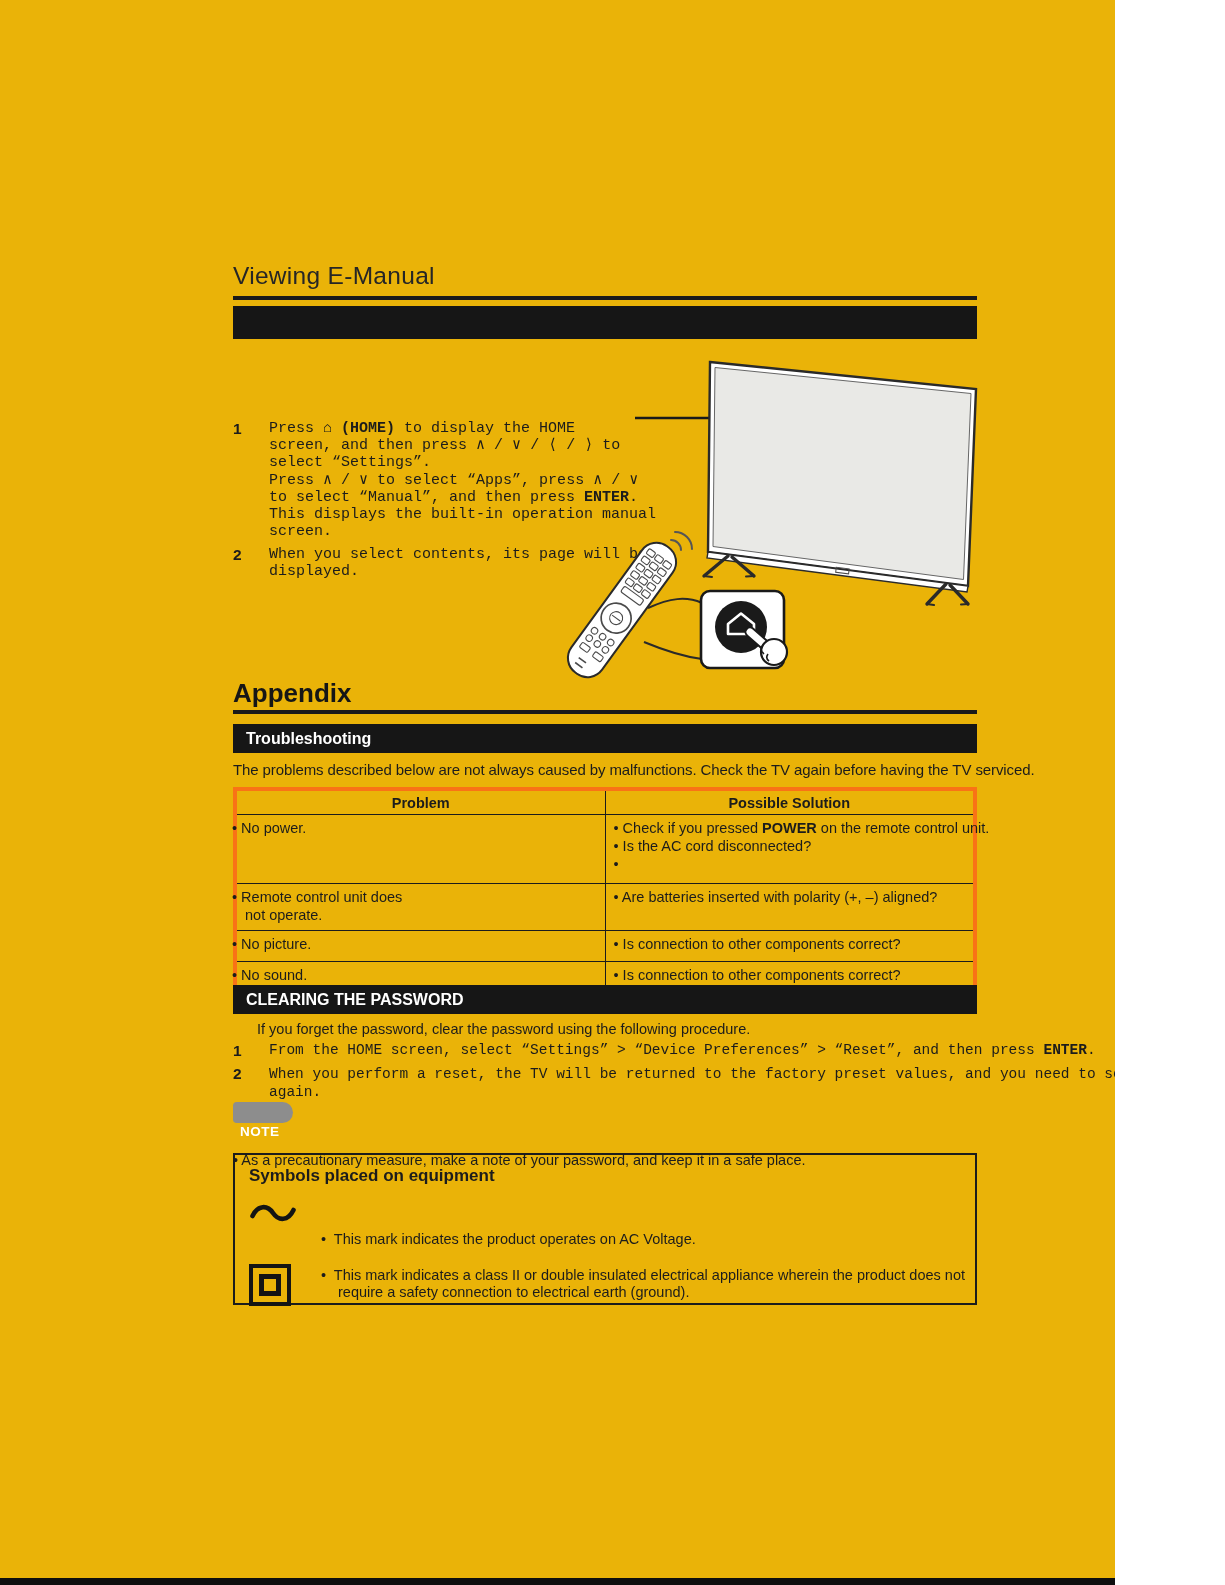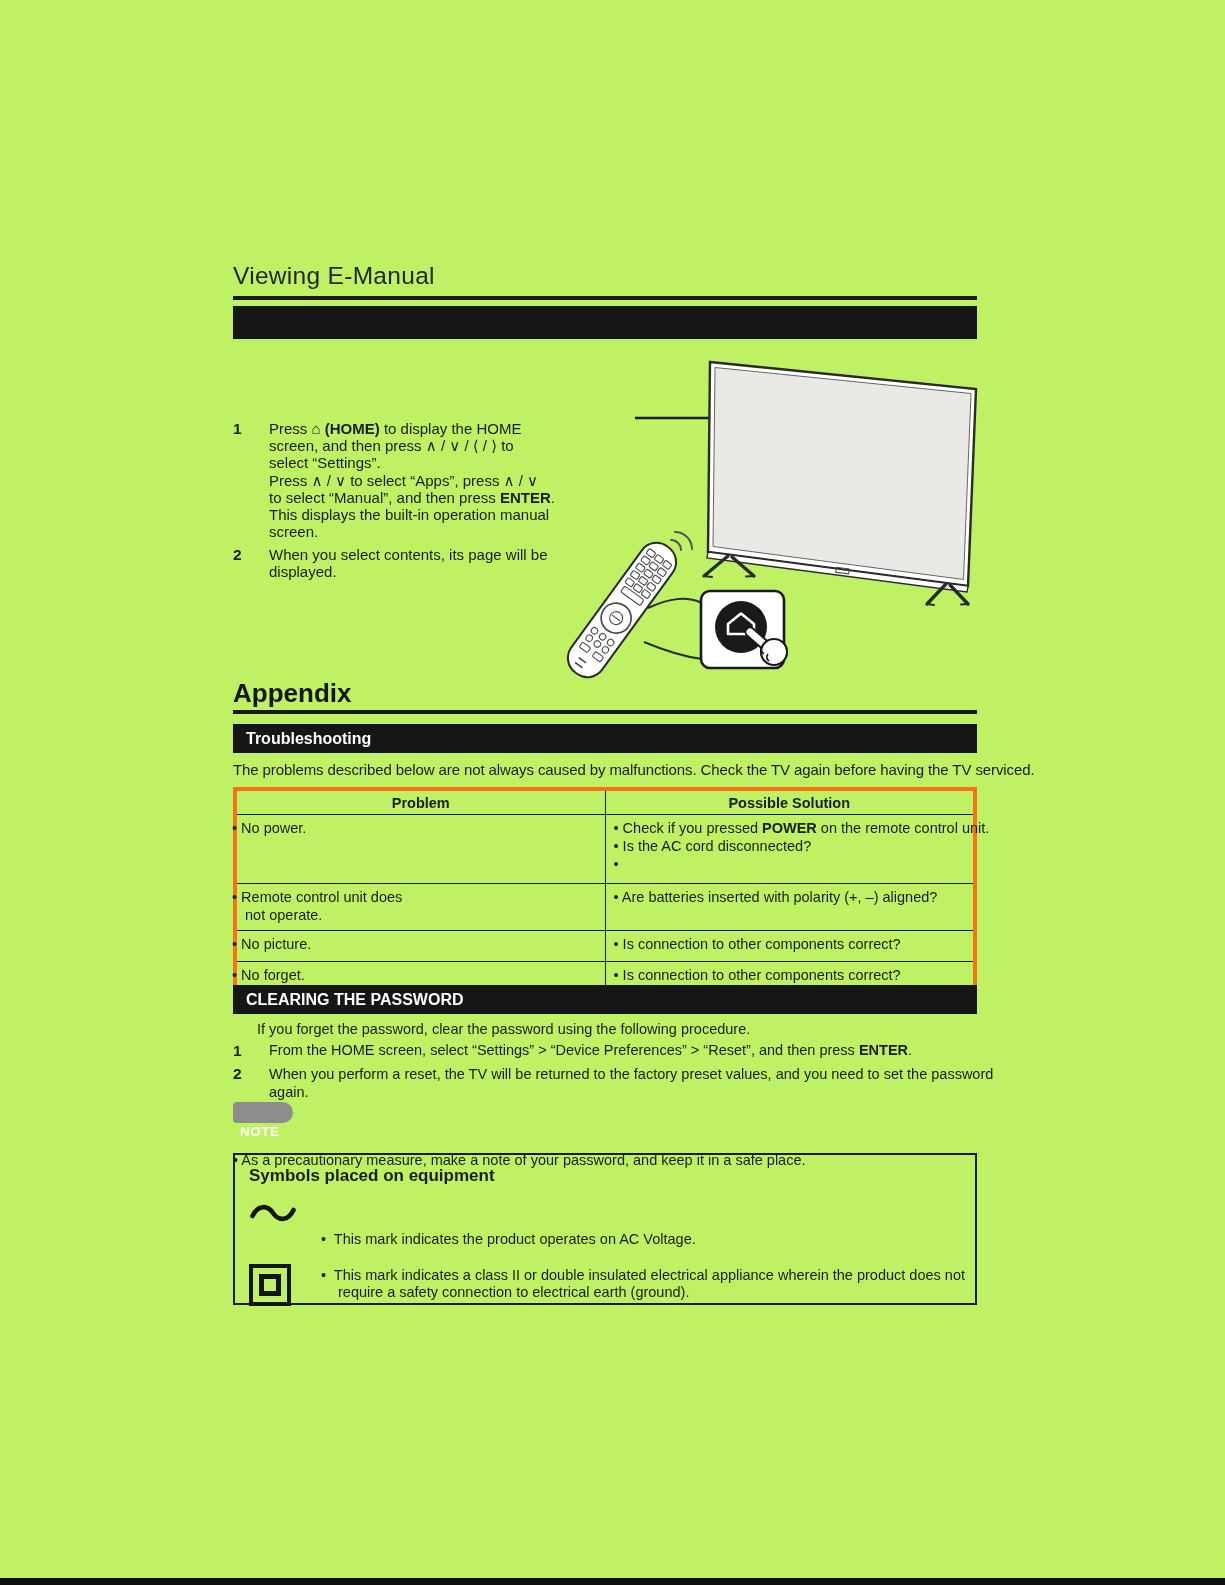--- a/index.html
+++ b/index.html
@@ -1,34 +1,34 @@
 <!DOCTYPE html>
 <html><head>
 <meta charset="utf-8">
 <style>
   html,body { margin:0; padding:0; background:#ffffff; }
   .page {
-    position:relative; width:1225px; height:1585px; background:#bef264;
+    position:relative; width:1115px; height:1585px; background:#eab308;
     font-family:"Liberation Sans","DejaVu Sans",sans-serif; color:#1c1c1c;
     overflow:hidden;
   }
   .abs { position:absolute; }
   .b { font-weight:bold; }
   .pre { white-space:pre; }
   .hang { white-space:pre; padding-left:13px; text-indent:-13px; }
 
   .h-light { font-size:24.5px; font-weight:400; letter-spacing:0.3px; color:#262626; margin:0; }
   .h-bold  { font-size:26px;  font-weight:700; margin:0; color:#161616; }
   .rule { height:4px; background:#1a1a1a; }
 
   .black-bar { background:#161616; display:flex; align-items:center; }
   .bar-label { color:#ffffff; font-weight:bold; font-size:16px; padding-left:13px; }
 
   .step-num { position:absolute; left:0; top:0; font-weight:bold; font-size:15.5px; }
-  .step-txt { margin-left:36px; font-size:15px; line-height:17.2px; }
+  .step-txt { margin-left:36px; font-size:15px; line-height:17.2px;font-family:Liberation Mono, monospace; }
 
   .intro { font-size:15px; letter-spacing:-0.1px; white-space:pre; }
 
   table.tbl { border-collapse:collapse; width:744px; font-size:14.5px; border:4px solid #f97316; table-layout:fixed; }
   table.tbl th, table.tbl td { border:1px solid #1c1c1c; }
   table.tbl th { font-weight:bold; text-align:center; padding:2px 2px; height:19px; }
   table.tbl td { vertical-align:top; padding:4px 8px 6px; line-height:18px; }
   td.col-problem { width:179px;margin-left:15px; }
   tr.r1 td { height:58px; } tr.r2 td { height:36px; } tr.r3 td { height:20px; } tr.r4 td { height:20px; }
 
@@ -171,21 +171,21 @@
       <tr class="r2">
         <td class="col-problem hang"><span>• Remote control unit does
 not operate.</span></td>
         <td class="pre"><span>• Are batteries inserted with polarity (+, –) aligned?</span></td>
       </tr>
       <tr class="r3">
         <td class="col-problem hang"><span>• No picture.</span></td>
         <td class="pre"><span>• Is connection to other components correct?</span></td>
       </tr>
       <tr class="r4">
-        <td class="col-problem hang"><span>• No forget.</span></td>
+        <td class="col-problem hang"><span>• No sound.</span></td>
         <td class="pre"><span>• Is connection to other components correct?</span></td>
       </tr>
     </tbody>
   </table>
 
   <div class="abs black-bar" style="left:233px; top:985px; width:744px; height:29px;">
     <span class="bar-label">CLEARING THE PASSWORD</span>
   </div>
   <div class="abs pre" style="left:233px; top:1021px; font-size:14.5px;margin-left:24px;">If you forget the password, clear the password using the following procedure.</div>
 

